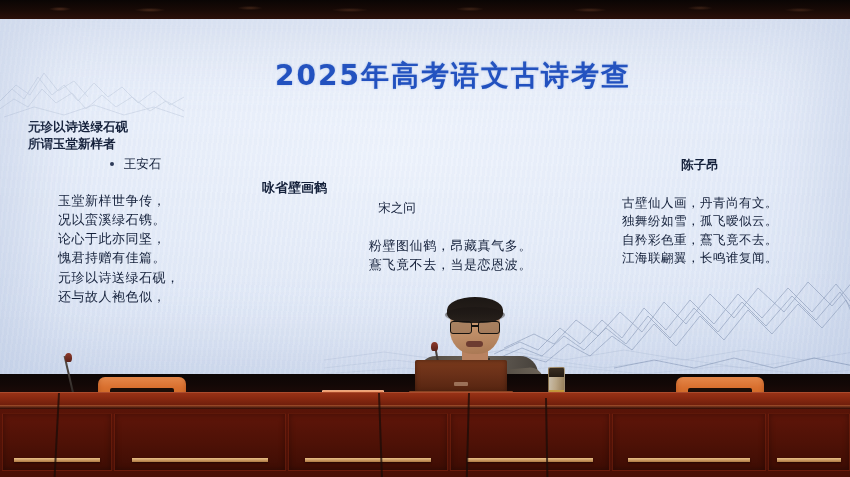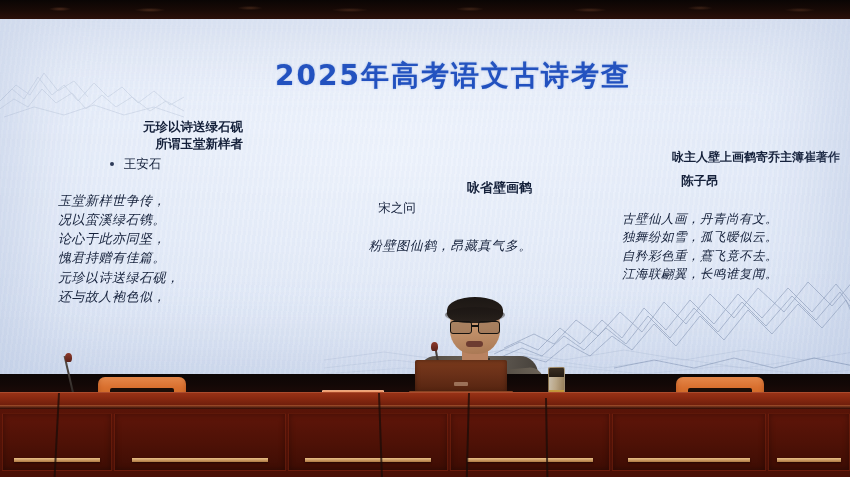--- a/index.html
+++ b/index.html
@@ -63,24 +63,24 @@
     text-shadow:0 0 2px rgba(60,110,210,.55), 1px 1px 0 rgba(255,255,255,.5);
     margin-left:28px;
   }
 
   
   .col{
     position:absolute;
     font-family:"DejaVu Sans","Liberation Sans",sans-serif;
     color:#14203a;
   }
-  .col .heading{font-weight:bold;text-align:right;line-height:1.35;}
+  .col .heading{font-weight:bold;text-align:left;line-height:1.35;}
   .col .author{text-align:center;line-height:1.4;}
   .col .body{line-height:1.48;}
-  .col .body div{white-space:pre;font-style:italic;}
+  .col .body div{white-space:pre;}
 
   
   .col-left{left:28px;top:100px;width:215px;font-size:12.5px;}
   .col-left .heading{font-size:12.5px;}
   .col-left .author-row{
     display:flex;justify-content:center;align-items:center;gap:10px;
     margin-top:3px;font-size:12.5px;
   }
   .col-left .bullet{
     width:4px;height:4px;border-radius:50%;background:#2d3a58;display:inline-block;
@@ -319,25 +319,25 @@
         <div>元珍以诗送绿石砚，</div>
         <div>还与故人袍色似，</div>
       </div>
     </div>
 
     <div class="col col-mid">
       <div class="heading">咏省壁画鹤</div>
       <div class="author">宋之问</div>
       <div class="body">
         <div>粉壁图仙鹤，昂藏真气多。</div>
+        <div>鶱飞竟不去，当是恋恩波。</div>
       </div>
     </div>
 
     <div class="col col-right">
-      <div class="heading">咏主人壁上画鹤寄乔主簿崔著作</div>
       <div class="author">陈子昂</div>
       <div class="body">
         <div>古壁仙人画，丹青尚有文。</div>
         <div>独舞纷如雪，孤飞暧似云。</div>
         <div>自矜彩色重，鶱飞竟不去。</div>
         <div>江海联翩翼，长鸣谁复闻。</div>
       </div>
     </div>
 
     <div class="screen-vignette"></div>

